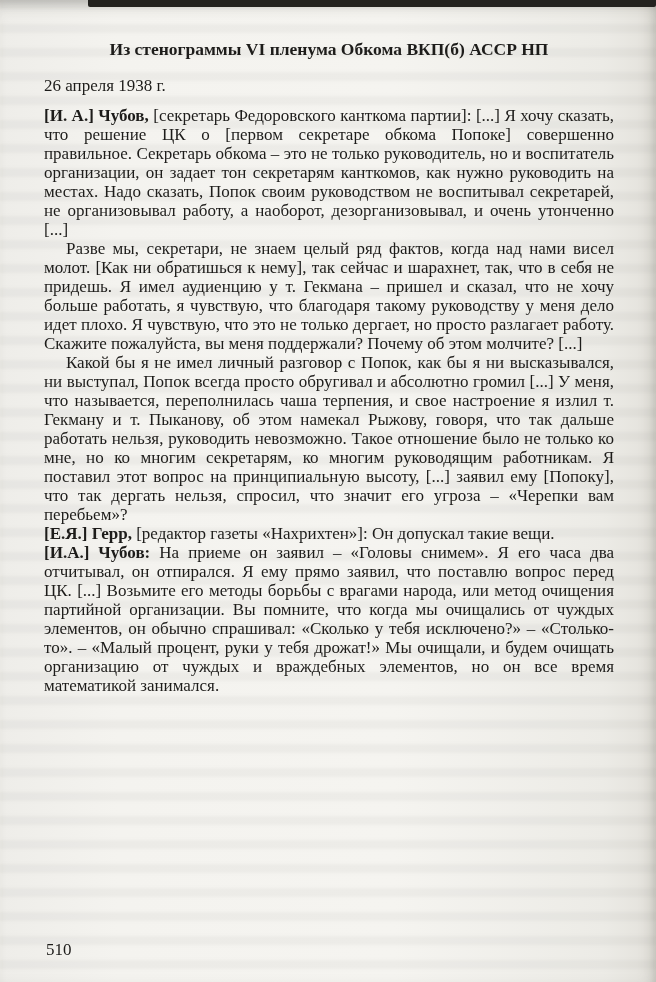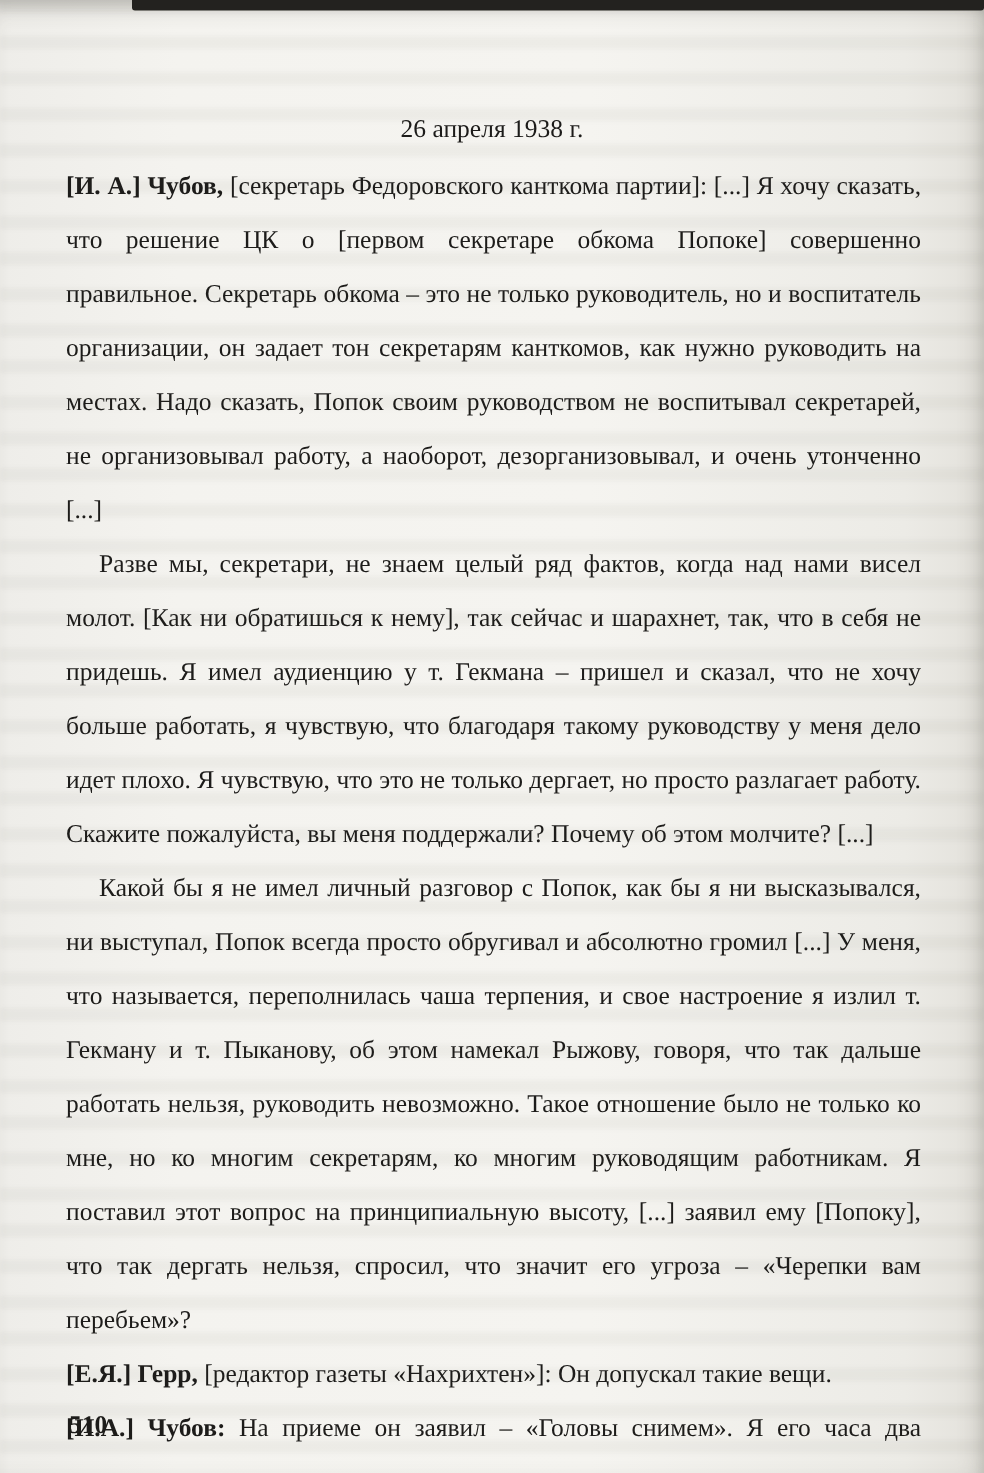--- a/index.html
+++ b/index.html
@@ -47,51 +47,50 @@
     top: 38px;
   }
   .title {
     text-align: center;
     font-weight: bold;
     font-size: 17.5px;
     line-height: 1.35;
     margin: 0 0 14px 0;
   }
   .date {
-    text-align: center;
+    text-align: left;
     font-size: 17px;
     margin: 0 2px 10px 0;
   }
   .body-text p {
     margin: 0;
     font-size: 17px;
-    line-height: 36px;
+    line-height: 19px;
     text-align: justify;
     text-justify: inter-word;
   }
   .body-text p.indent { text-indent: 22px; }
   .body-text p.gap-top { margin-top: 6px; }
   .lead { font-weight: bold; }
   .page-number {
     position: absolute;
     left: 46px;
     bottom: 22px;
     font-size: 17px;
-    font-weight: bold;
   }
 </style>
 </head>
 <body>
 
 <div class="page">
   <div class="scan-strip-top"></div>
 
   <div class="content">
     <h1 class="title">
-      <br>
+      <span>Из стенограммы VI пленума Обкома ВКП(б) АССР НП</span><br>
     </h1>
 
     <div class="date">26 апреля 1938 г.</div>
 
     <div class="body-text">
       <p>
         <span class="lead">[И. А.] Чубов,</span><span> [секретарь Федоровского канткома партии]: [...] Я хочу сказать, что решение ЦК о [первом секретаре обкома Попоке] совершенно правильное. Секретарь обкома – это не только руководитель, но и воспитатель организации, он задает тон секретарям канткомов, как нужно руководить на местах. Надо сказать, Попок своим руководством не воспитывал секретарей, не организовывал работу, а наоборот, дезорганизовывал, и очень утонченно [...]</span>
       </p>
       <p class="indent">
         <span>Разве мы, секретари, не знаем целый ряд фактов, когда над нами висел молот. [Как ни обратишься к нему], так сейчас и шарахнет, так, что в себя не придешь. Я имел аудиенцию у т. Гекмана – пришел и сказал, что не хочу больше работать, я чувствую, что благодаря такому руководству у меня дело идет плохо. Я чувствую, что это не только дергает, но просто разлагает работу. Скажите пожалуйста, вы меня поддержали? Почему об этом молчите? [...]</span>

